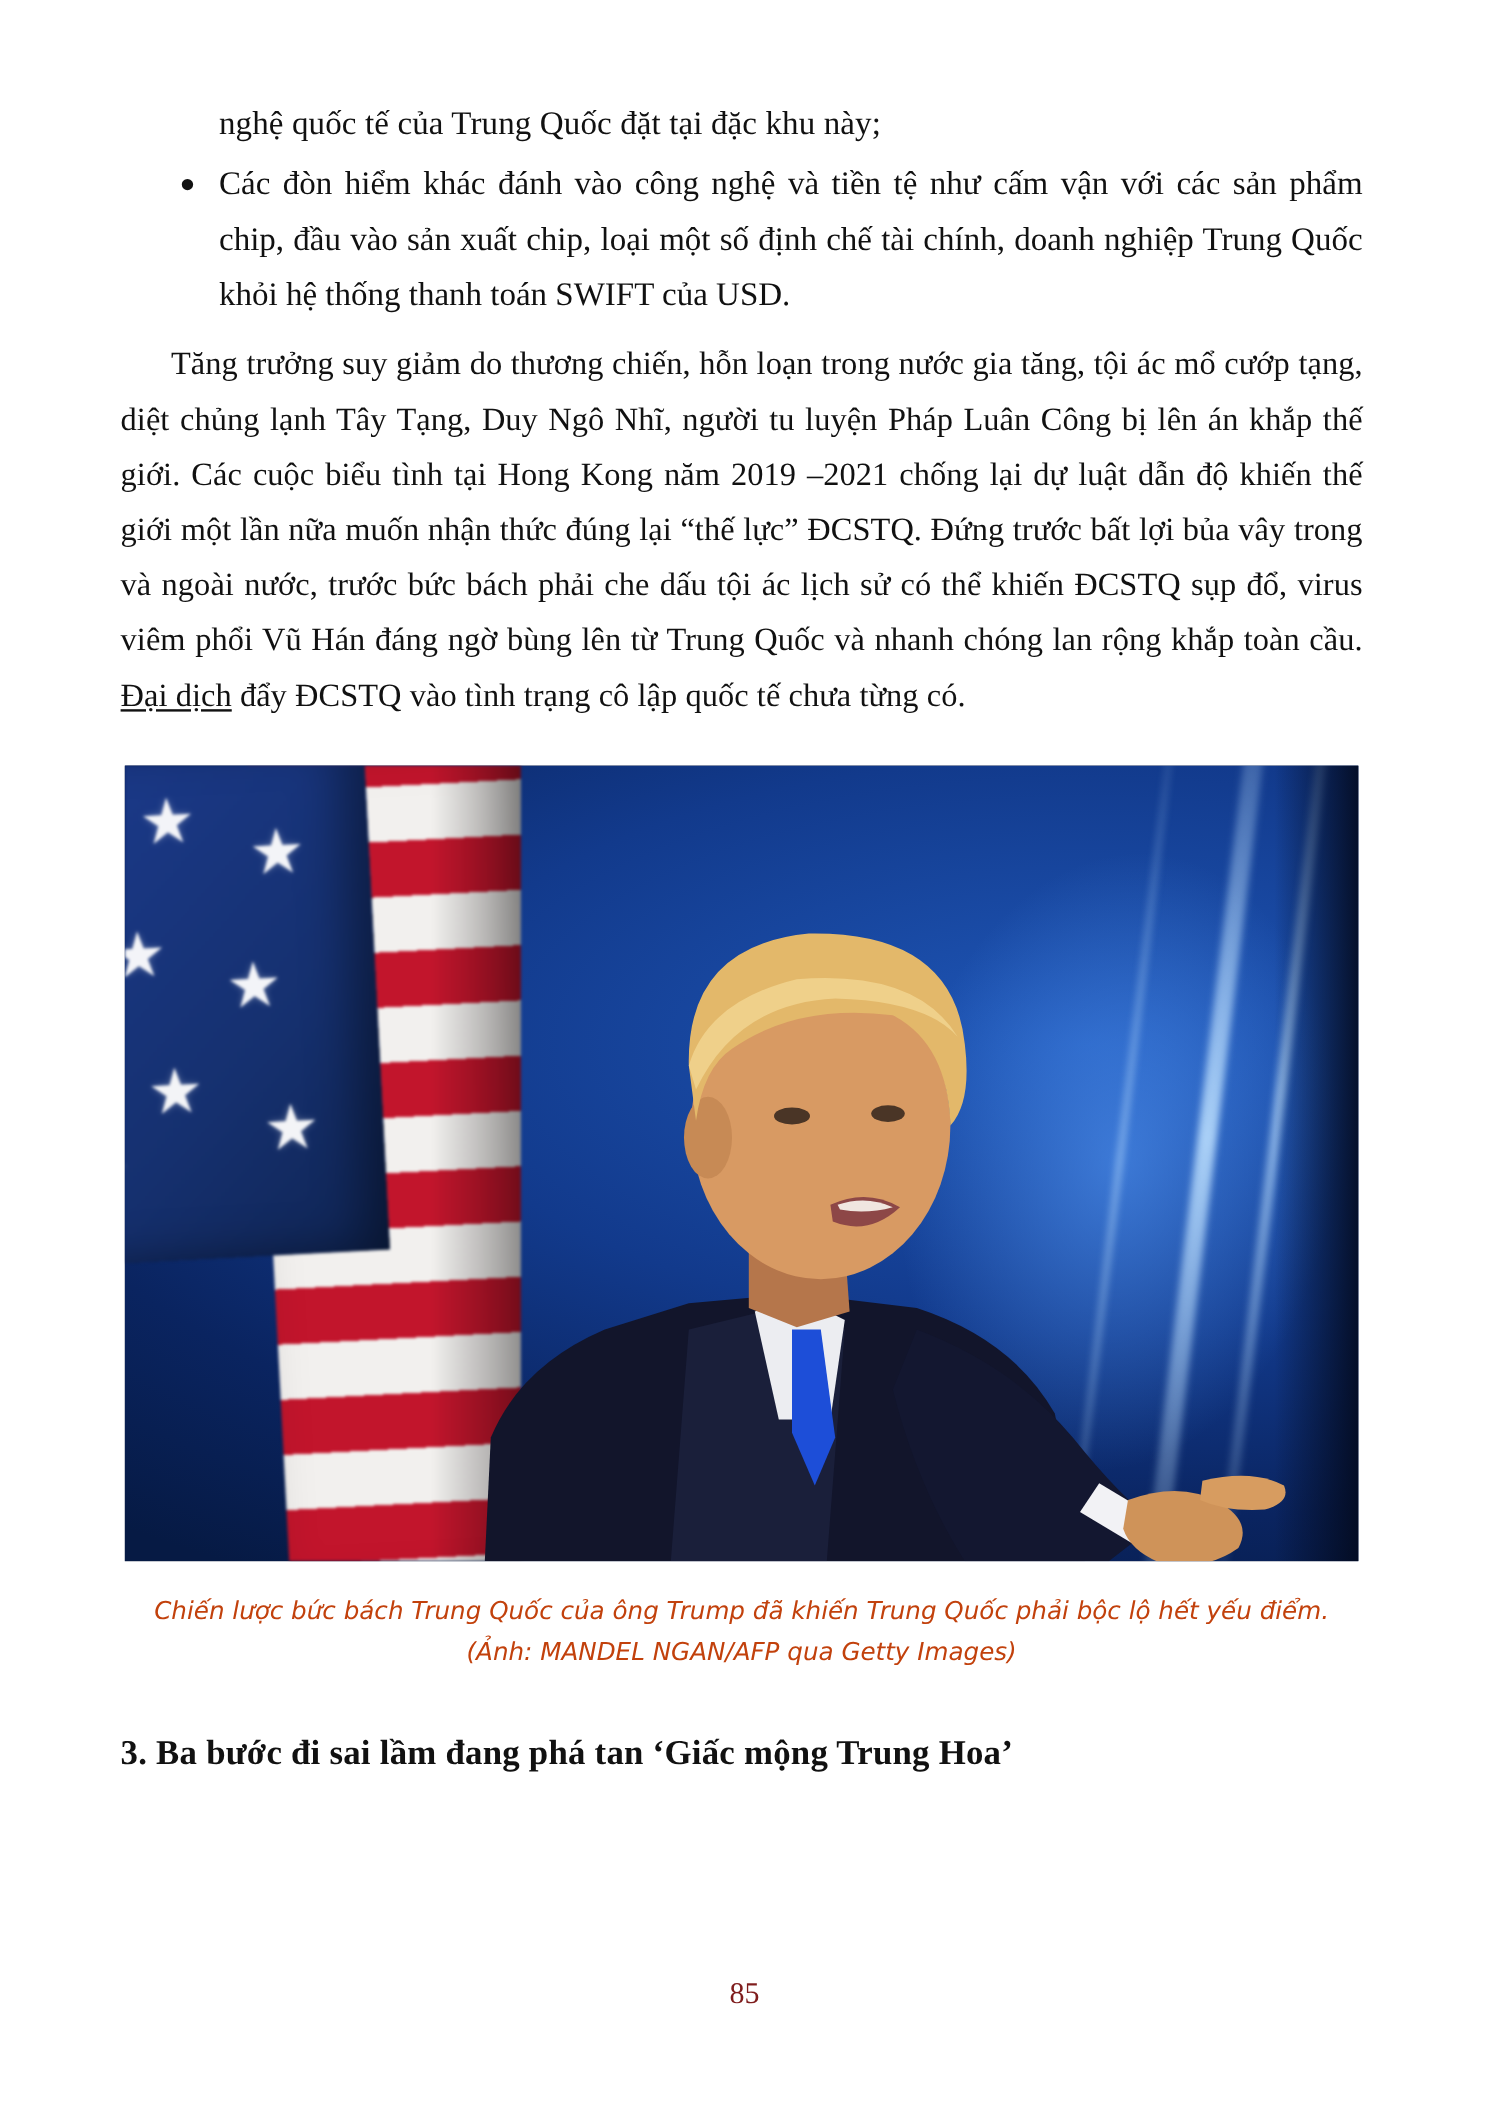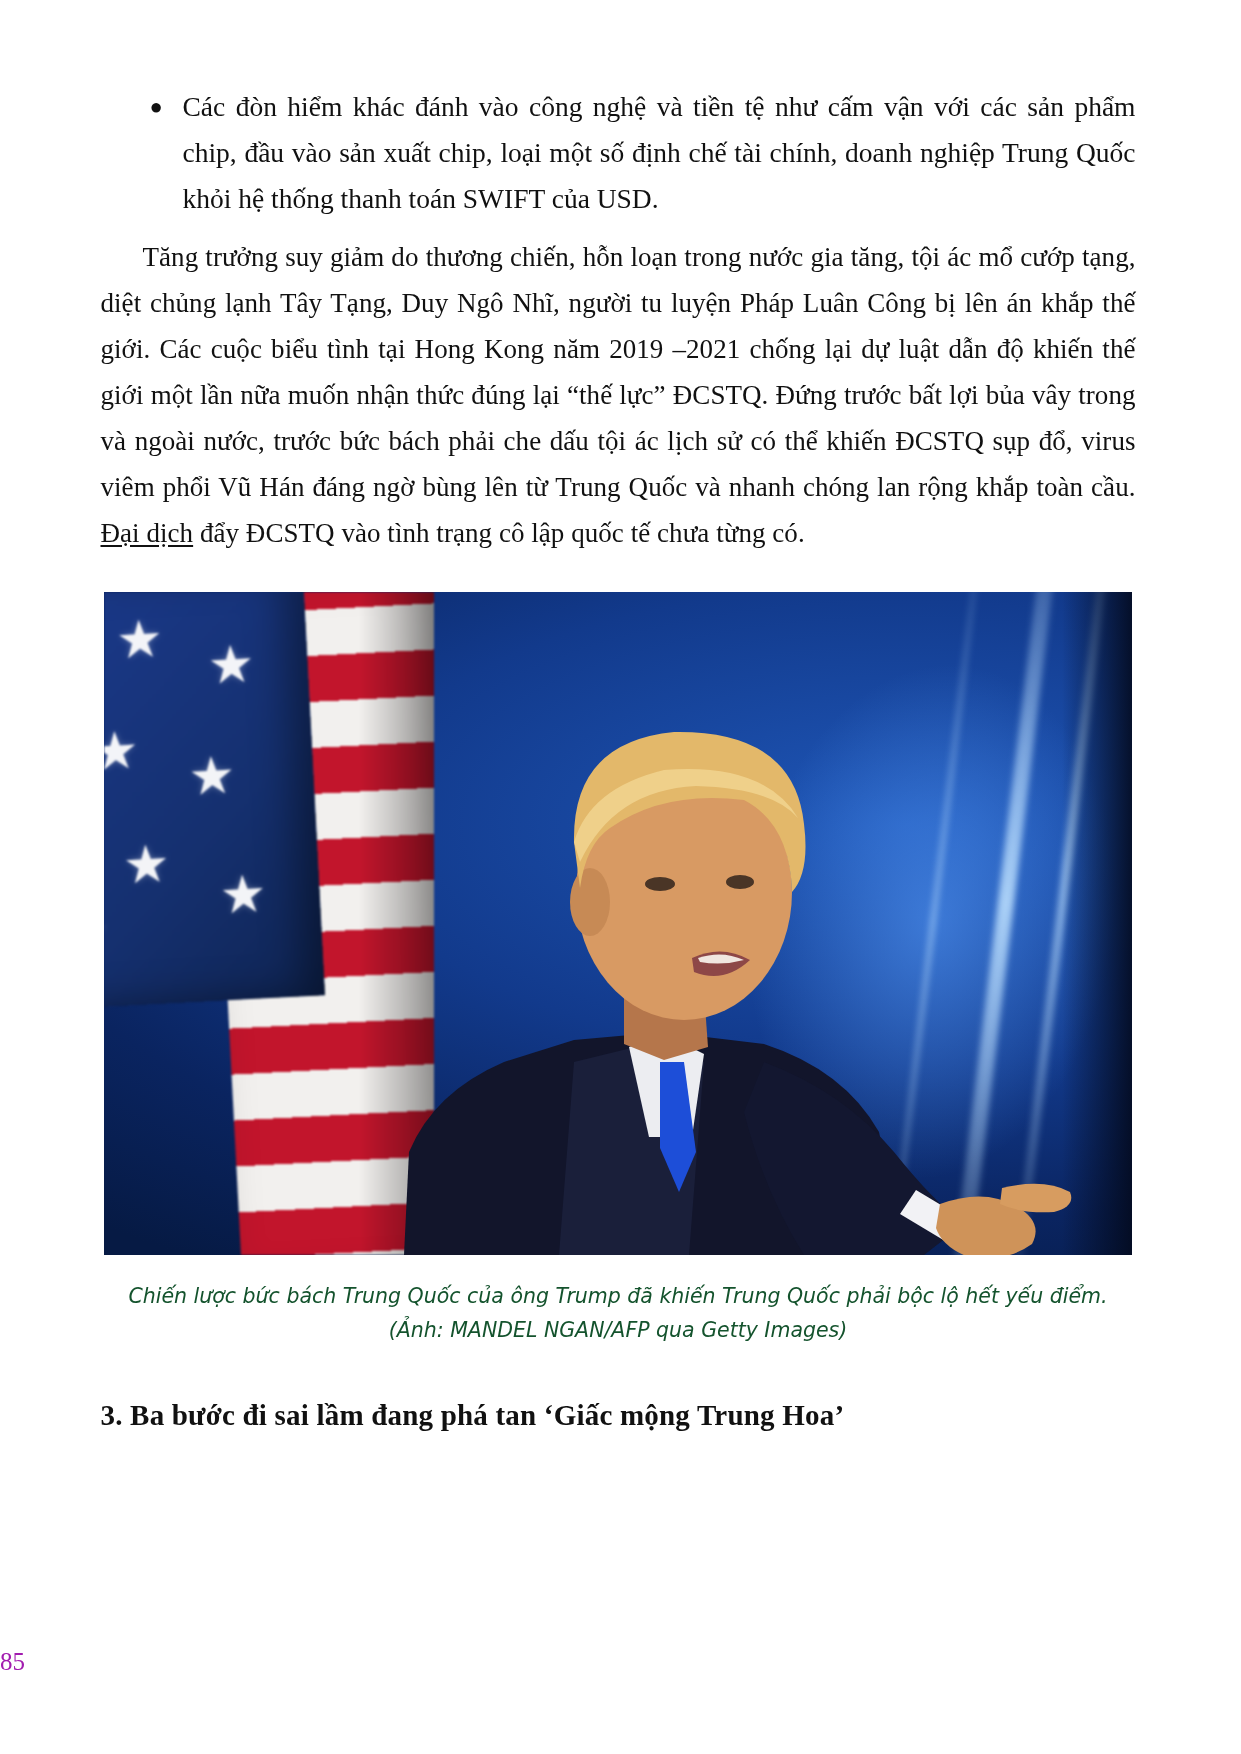--- a/index.html
+++ b/index.html
@@ -160,46 +160,47 @@
   .subject { position: absolute; left: 0; top: 0; width: 100%; height: 100%; }
 
   figcaption.caption {
     width: 1000px;
     margin: 24px auto 0 auto;
     font-family: "DejaVu Sans", sans-serif;
     font-style: italic;
     font-size: 20.5px;
     line-height: 34px;
     text-align: center;
-    color: #14532d;
+    color: #c2410c;
   }
 
   h2.section-head {
     font-size: 29px;
     line-height: 44px;
     font-weight: bold;
     margin: 46px 0 4px 0;
     letter-spacing: 0.2px;
   }
 
   .page-number {
     position: absolute;
     left: 0; right: 0;
     bottom: 78px;
-    text-align: left;
+    text-align: center;
     font-size: 25px;
-    color: #a21caf;
+    color: #7f1d1d;
   }
 </style>
 </head>
 <body>
 
 <div class="page">
   <div class="content">
 
+    <div class="cont-line">nghệ quốc tế của Trung Quốc đặt tại đặc khu này;</div>
 
     <ul class="bullets">
       <li>
         <span class="dot">●</span>
         <span>Các đòn hiểm khác đánh vào công nghệ và tiền tệ như cấm vận với các sản phẩm chip, đầu vào sản xuất chip, loại một số định chế tài chính, doanh nghiệp Trung Quốc khỏi hệ thống thanh toán SWIFT của USD.</span>
       </li>
     </ul>
 
     <p class="para"><span>Tăng trưởng suy giảm do thương chiến, hỗn loạn trong nước gia tăng, tội ác mổ cướp tạng, diệt chủng lạnh Tây Tạng, Duy Ngô Nhĩ, người tu luyện Pháp Luân Công bị lên án khắp thế giới. Các cuộc biểu tình tại Hong Kong năm 2019 –2021 chống lại dự luật dẫn độ khiến thế giới một lần nữa muốn nhận thức đúng lại “thế lực” ĐCSTQ. Đứng trước bất lợi bủa vây trong và ngoài nước, trước bức bách phải che dấu tội ác lịch sử có thể khiến ĐCSTQ sụp đổ, virus viêm phổi Vũ Hán đáng ngờ bùng lên từ Trung Quốc và nhanh chóng lan rộng khắp toàn cầu. </span><span class="u">Đại dịch</span><span> đẩy ĐCSTQ vào tình trạng cô lập quốc tế chưa từng có.</span></p>
 

